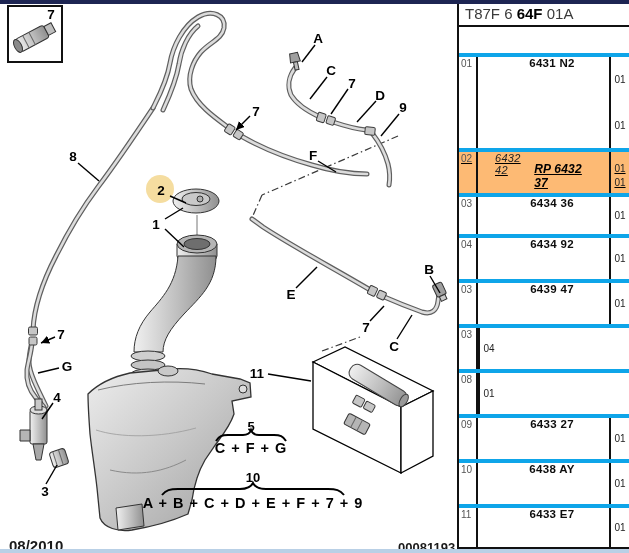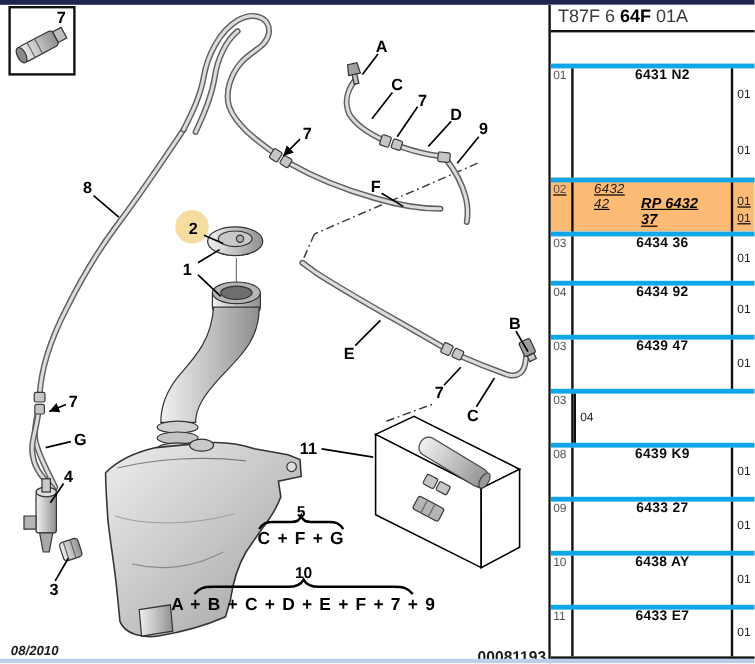--- a/index.html
+++ b/index.html
@@ -1,21 +1,21 @@
 <!DOCTYPE html>
 <html><head>
 <meta charset="utf-8">
 <style>
   html,body{margin:0;padding:0;background:#fff;}
   body{font-family:"Liberation Sans","DejaVu Sans",sans-serif;}
   .stage{position:relative;width:629px;height:553px;background:#fff;overflow:hidden;}
   .topbar{position:absolute;left:0;top:0;width:629px;height:4px;background:#1d2553;}
   .bottombar{position:absolute;left:0;top:549px;width:629px;height:4px;background:#b9d0e6;}
   .diagram{position:absolute;left:0;top:0;width:457px;height:553px;}
-  .footer-date{position:absolute;left:9px;top:537px;font-size:11px;font-weight:bold;color:#1a1a1a;font-style:italic;}
+  .footer-date{position:absolute;left:9px;top:537px;font-size:15px;font-weight:bold;color:#1a1a1a;}
   .footer-doc{position:absolute;left:398px;top:540px;font-size:13px;font-weight:bold;color:#1a1a1a;}
   
   .panel{position:absolute;left:457px;top:4px;width:172px;height:549px;border-left:2px solid #111;background:#fff;}
   .phead{height:20px;border-bottom:2px solid #111;font-size:15px;color:#3a3a3a;padding:1px 0 0 6px;white-space:pre;}
   .phead .bold{font-weight:bold;color:#000;text-align:right;}
   .pgap{height:26px;}
   .ptable{border-right:2px solid #111;}
   .trow{display:flex;border-top:4px solid #0ea5e9;box-sizing:border-box;background:#fff;}
   .trow:last-child{border-bottom:2px solid #111;}
   .tc-ref{width:19px;border-right:2px solid #111;font-size:10px;color:#555;padding:1px 0 0 2px;box-sizing:border-box;}
@@ -329,23 +329,20 @@
 
       <div class="trow" style="height:45px">
         <div class="tc-ref">03</div>
         <div class="tc-qty">
             <span>04</span>
           </div>
       </div>
 
       <div class="trow" style="height:45px">
         <div class="tc-ref">08</div>
-        <div class="tc-part">
-            <span class="pn">6439 K9</span>
-          </div>
         <div class="tc-qty">
             <span>01</span>
           </div>
       </div>
 
       <div class="trow" style="height:45px">
         <div class="tc-ref">09</div>
         <div class="tc-part">
             <span class="pn">6433 27</span>
           </div>

